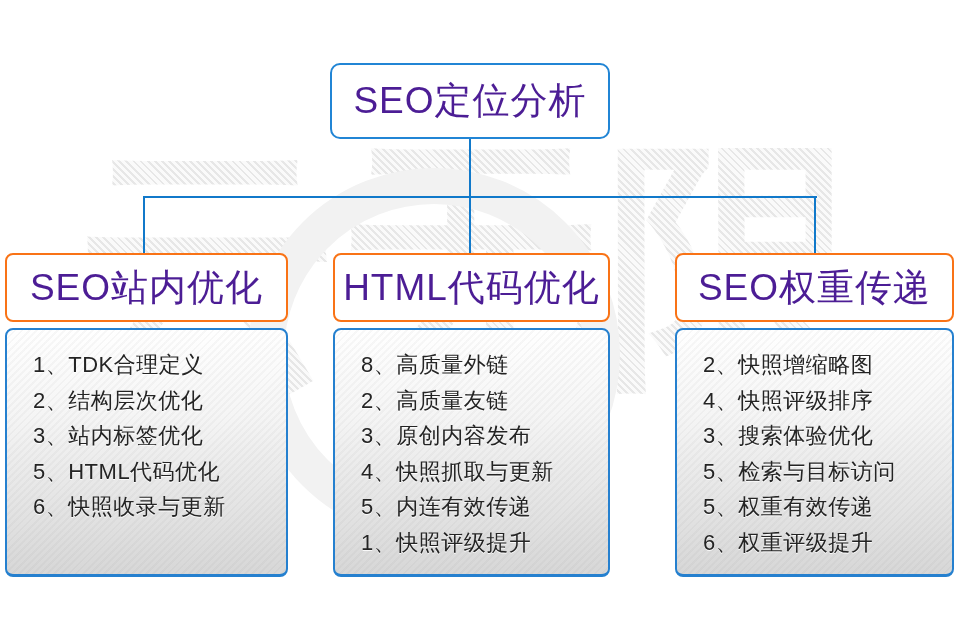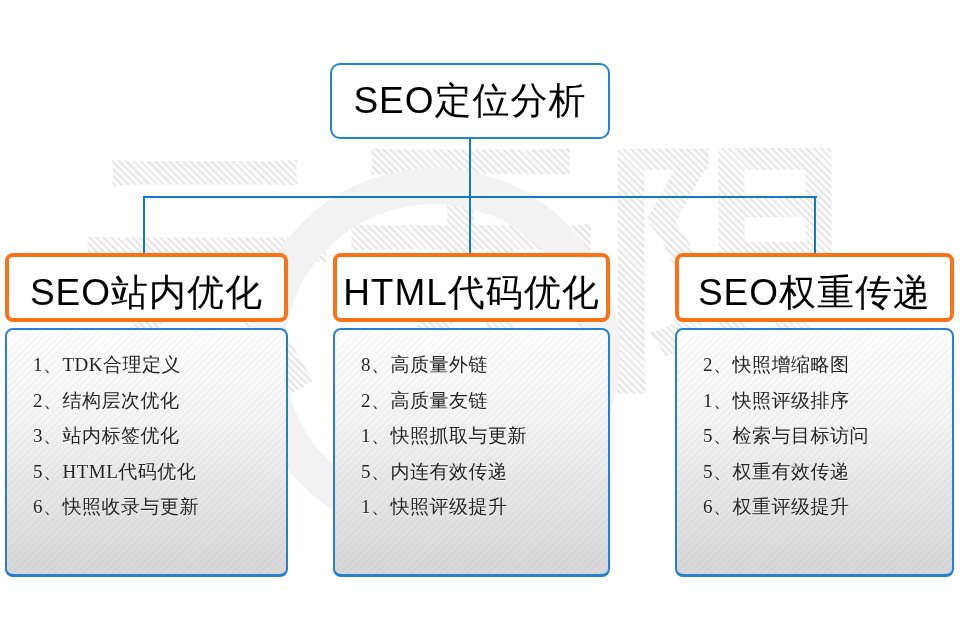--- a/index.html
+++ b/index.html
@@ -75,70 +75,69 @@
     border-radius: 10px;
     display: flex;
     align-items: center;
     justify-content: center;
     z-index: 2;
   }
   .root-box .label,
   .branch-header .label {
     font-size: 37px;
     font-weight: 500;
-    color: #000000;
+    color: #4c1d95;
     letter-spacing: 1px;
     white-space: nowrap;
   }
 
   
   .column {
     position: absolute;
     top: 253px;
     z-index: 2;
   }
   .col-1 { left: 5px;   width: 283px; }
   .col-2 { left: 333px; width: 277px; }
   .col-3 { left: 675px; width: 279px; }
 
   .branch-header {
     box-sizing: border-box;
     width: 100%;
     height: 69px;
     background: #ffffff;
-    border: 4px solid #f97316;
+    border: 2px solid #f97316;
     border-radius: 8px;
     display: flex;
-    align-items: flex-end;
+    align-items: center;
     justify-content: center;
   }
 
   .branch-panel {
     box-sizing: border-box;
     margin-top: 6px;
     width: 100%;
     height: 249px;
     border: 2px solid #2580cf;
     border-bottom-width: 3px;
     border-radius: 8px;
     padding: 17px 6px 0 26px;
     background-image:
       repeating-linear-gradient(135deg, rgba(110,110,110,0.05) 0px, rgba(110,110,110,0.05) 2px, rgba(255,255,255,0) 2px, rgba(255,255,255,0) 5px),
       linear-gradient(180deg, #ffffff 0%, #f5f5f5 35%, #e4e4e4 72%, #d7d7d7 100%);
     overflow: hidden;
   }
 
   .list-item {
-    font-size: 19px;
+    font-size: 22px;
     line-height: 35.6px;
     color: #242424;
     letter-spacing: 0.5px;
     white-space: nowrap;
     text-shadow: 0 1px 0 rgba(255,255,255,0.85);
-    font-family: Liberation Serif, serif;
   }
 </style>
 </head>
 <body>
 
 <div class="stage">
 
   <div class="watermark">云无限</div>
   <div class="swoosh"></div>
 
@@ -165,32 +164,34 @@
     </div>
   </div>
 
   <div class="column col-2">
     <div class="branch-header">
       <span class="label">HTML代码优化</span>
     </div>
     <div class="branch-panel">
       <div class="list-item">8、高质量外链</div>
       <div class="list-item">2、高质量友链</div>
-      <div class="list-item">1、快照抓取与更新</div>
+      <div class="list-item">3、原创内容发布</div>
+      <div class="list-item">4、快照抓取与更新</div>
       <div class="list-item">5、内连有效传递</div>
       <div class="list-item">1、快照评级提升</div>
     </div>
   </div>
 
   <div class="column col-3">
     <div class="branch-header">
       <span class="label">SEO权重传递</span>
     </div>
     <div class="branch-panel">
       <div class="list-item">2、快照增缩略图</div>
-      <div class="list-item">1、快照评级排序</div>
+      <div class="list-item">4、快照评级排序</div>
+      <div class="list-item">3、搜索体验优化</div>
       <div class="list-item">5、检索与目标访问</div>
       <div class="list-item">5、权重有效传递</div>
       <div class="list-item">6、权重评级提升</div>
     </div>
   </div>
 
 </div>
 
 </body></html>

